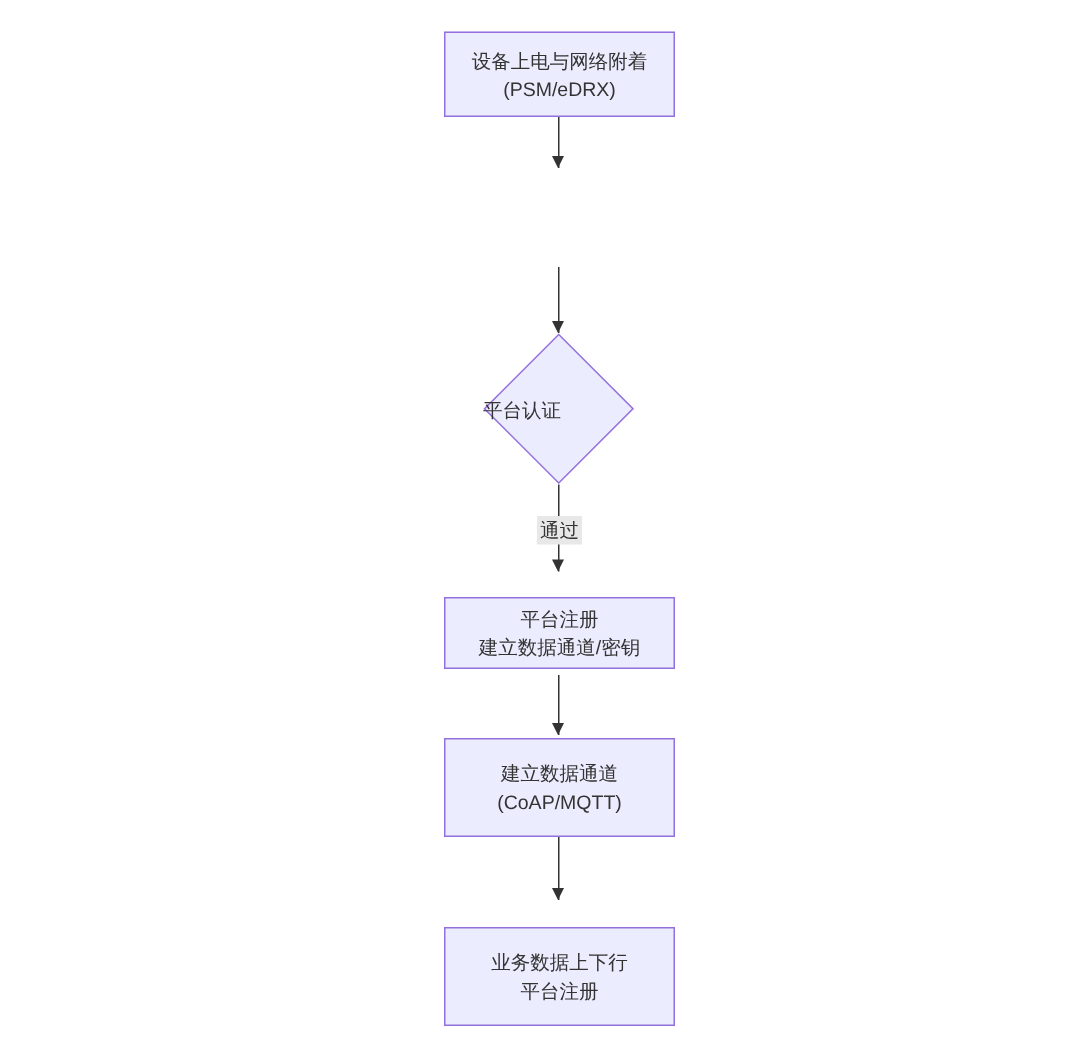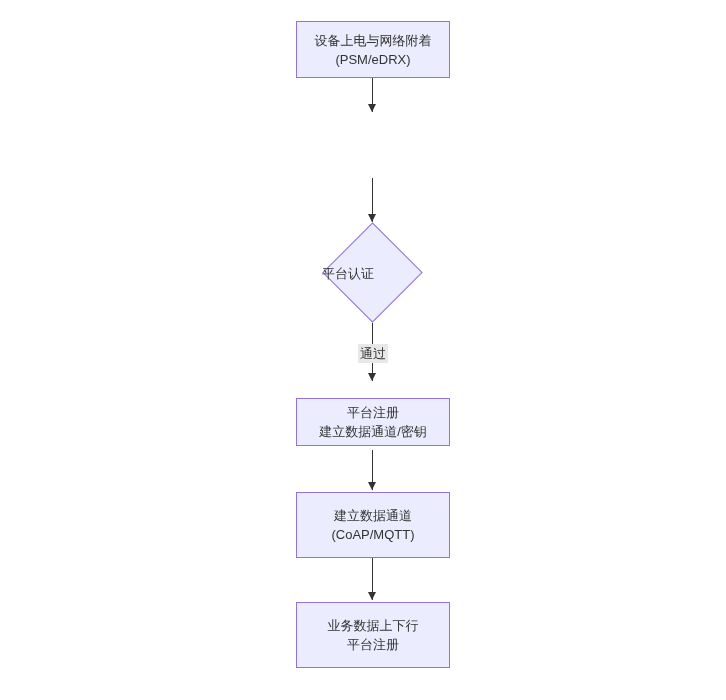--- a/index.html
+++ b/index.html
@@ -130,18 +130,18 @@
 
   <div class="node-rect" style="top:492px;height:66px">
     <div>建立数据通道</div>
     <div>(CoAP/MQTT)</div>
   </div>
 
   <div class="edge" style="top:558px;height:42px">
     <span class="arrowhead"></span>
   </div>
 
-  <div class="node-rect" style="top:602px;height:66px">
+  <div class="node-rect" style="top:618px;height:66px">
     <div>业务数据上下行</div>
     <div>平台注册</div>
   </div>
 
 </div>
 
 </body></html>

